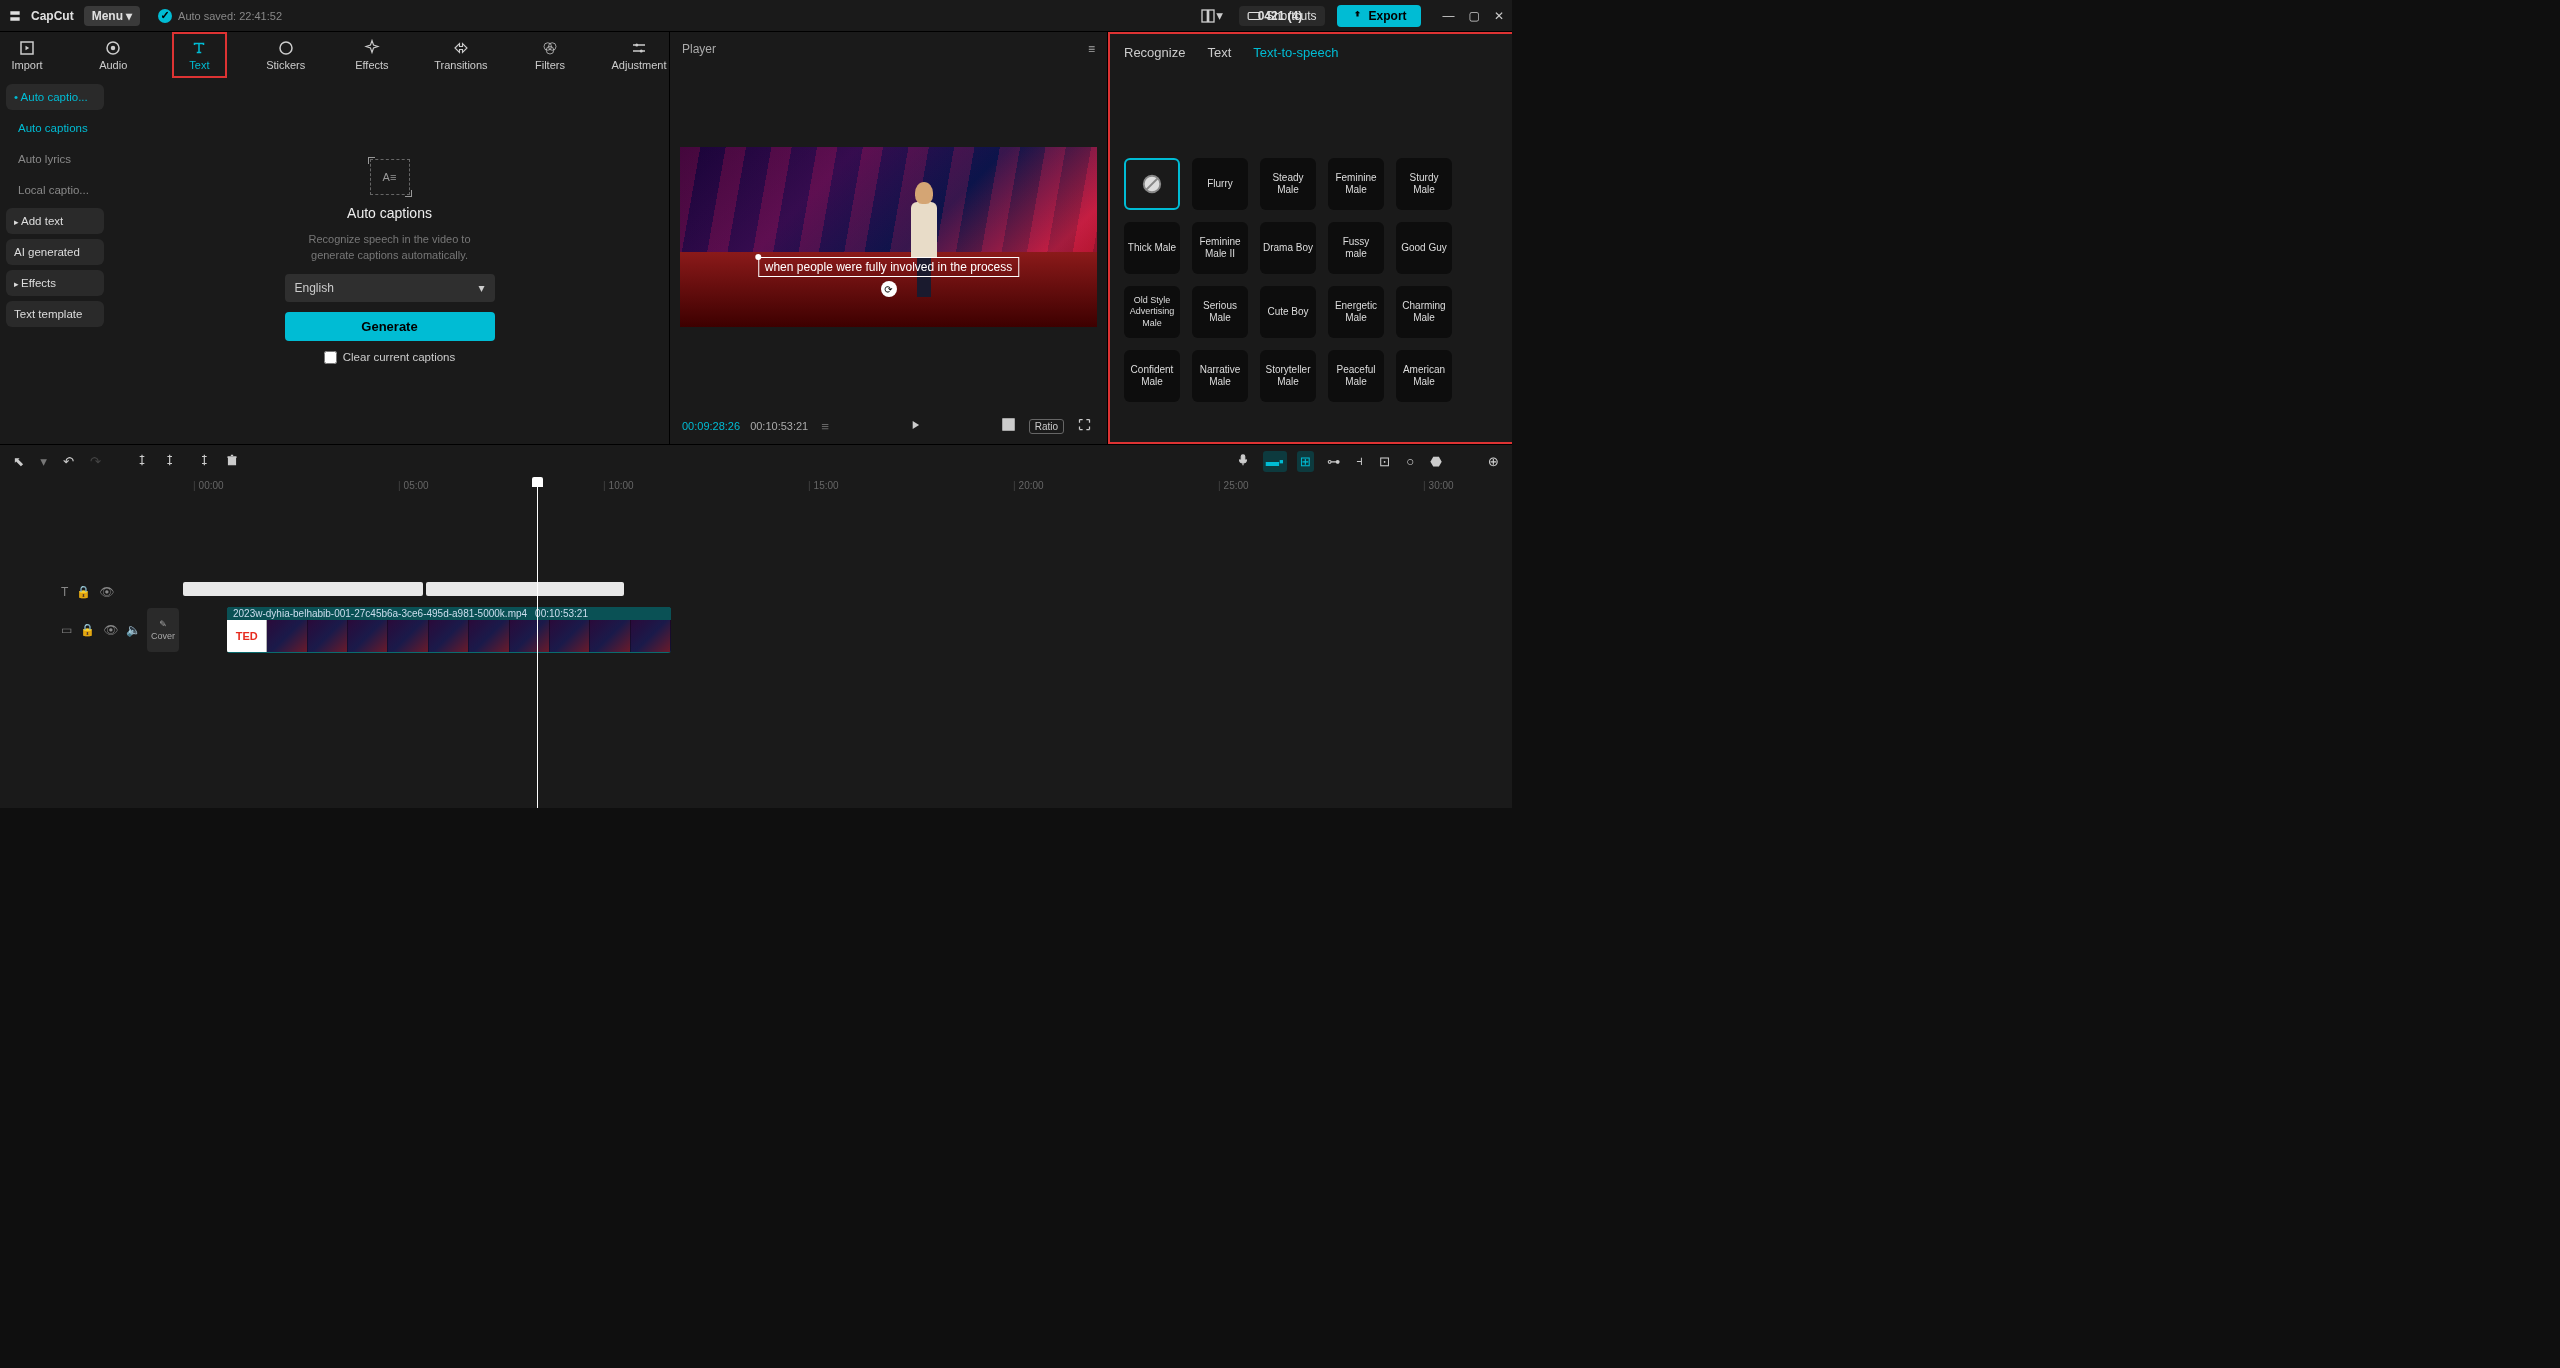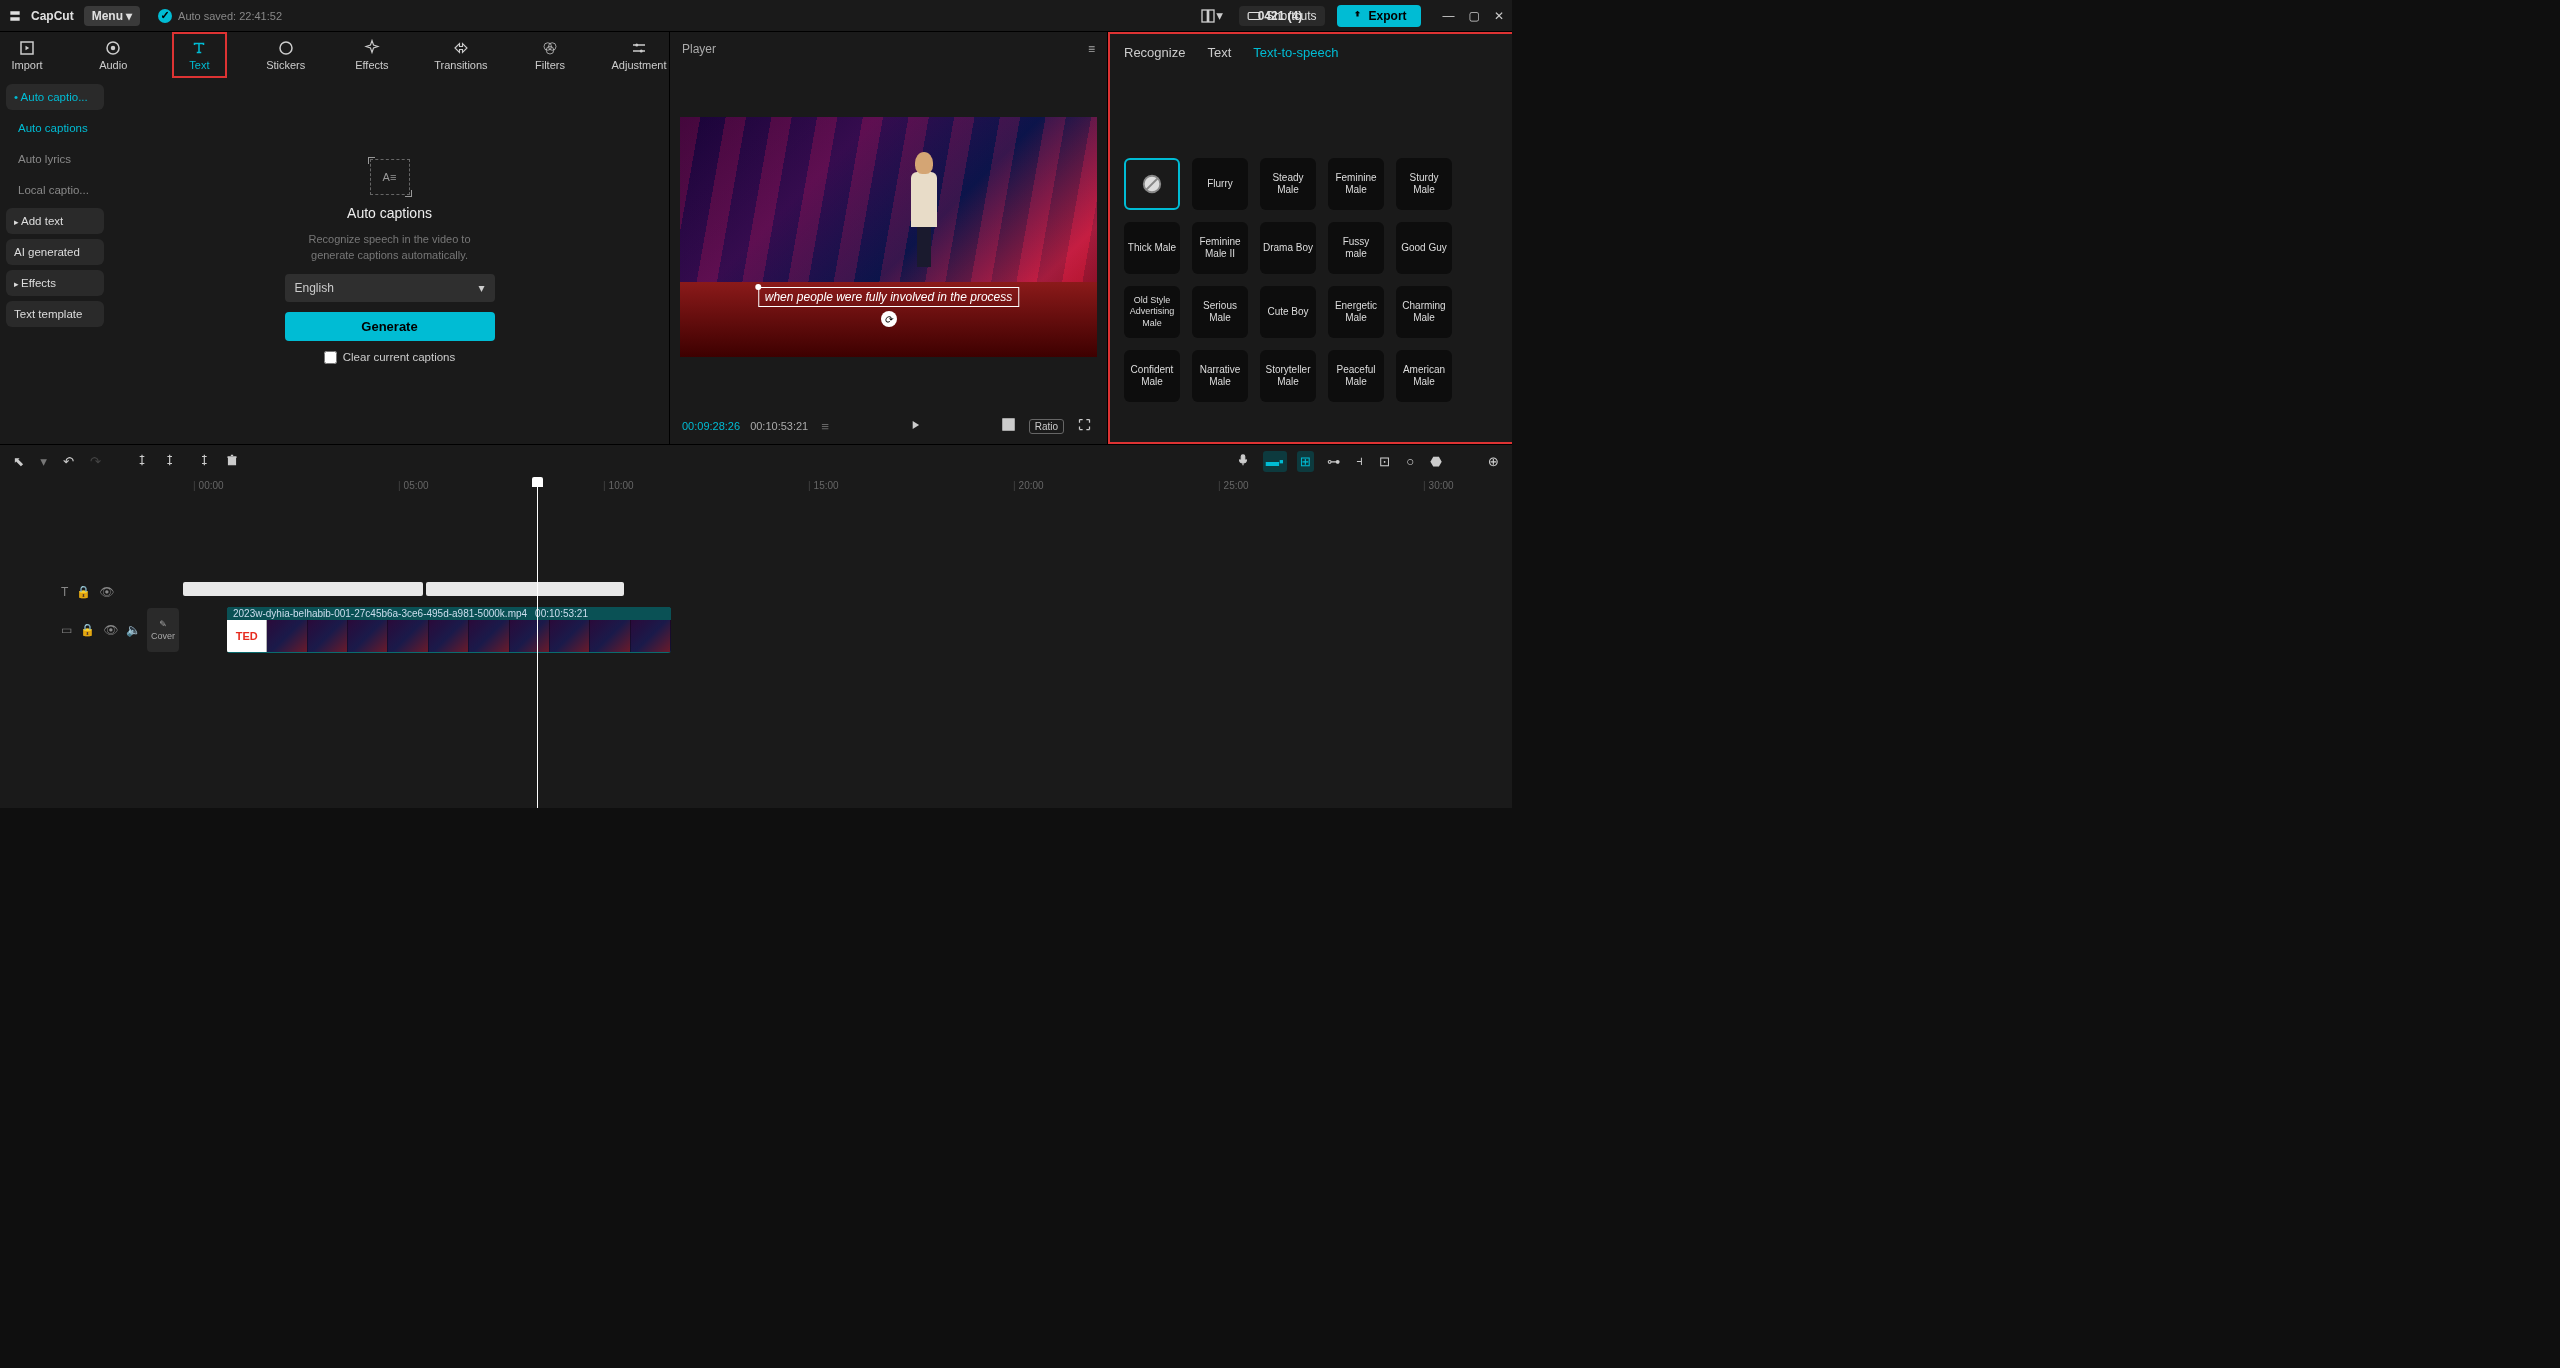--- a/index.html
+++ b/index.html
@@ -45,21 +45,21 @@
 .cap-desc { color:#777; font-size:11px; text-align:center; line-height:1.5; }
 .lang-select { width:210px; background:#2f2f2f; border:none; color:#ccc; padding:7px 10px; border-radius:4px; display:flex; justify-content:space-between; align-items:center; cursor:pointer; font-size:12px; }
 .gen-btn { width:210px; background:#00bcd4; border:none; color:#000; padding:7px; border-radius:4px; font-weight:600; font-size:13px; cursor:pointer; }
 .clear-chk { display:flex; align-items:center; gap:6px; font-size:11.5px; color:#ccc; }
 .clear-chk input { accent-color:#00bcd4; }
 
 
 .player-panel { width:438px; background:#1a1a1a; display:flex; flex-direction:column; border-right:1px solid #000; }
 .player-head { height:34px; display:flex; align-items:center; justify-content:space-between; padding:0 12px; color:#aaa; font-size:12px; }
 .video-area { flex:1; display:flex; align-items:center; justify-content:center; padding:10px; }
-.video-frame { width:418px; height:240px; background:linear-gradient(135deg,#1a0033 0%,#3d0a4e 30%,#0a1449 55%,#c41e3a 80%,#8b0000 100%); position:relative; overflow:hidden;font-style:italic; }
+.video-frame { width:418px; height:180px; background:linear-gradient(135deg,#1a0033 0%,#3d0a4e 30%,#0a1449 55%,#c41e3a 80%,#8b0000 100%); position:relative; overflow:hidden; }
 .stage-stripes { position:absolute; inset:0; background:repeating-linear-gradient(100deg,rgba(200,30,90,0.4) 0px,rgba(200,30,90,0.4) 20px,rgba(20,20,80,0.3) 20px,rgba(20,20,80,0.3) 45px); opacity:0.6; }
 .stage-floor { position:absolute; bottom:0; left:0; right:0; height:75px; background:linear-gradient(0deg,#3d0000 0%,#8b1a1a 100%); }
 .speaker { position:absolute; left:55%; top:35px; width:30px; height:120px; }
 .speaker-head { width:18px; height:22px; background:#d4a574; border-radius:50% 50% 40% 40%; margin:0 auto; position:relative; }
 .speaker-head::after { content:""; position:absolute; top:-4px; left:-3px; right:-3px; height:26px; background:#8b7355; border-radius:50% 50% 20% 20%; z-index:-1; }
 .speaker-body { width:26px; height:55px; background:#e8dcc8; border-radius:6px 6px 0 0; margin:-2px auto 0; }
 .speaker-legs { width:14px; height:40px; background:#1a1a2e; margin:0 auto; }
 .refresh-badge { position:absolute; left:50%; bottom:30px; transform:translateX(-50%); width:16px; height:16px; background:#fff; border-radius:50%; display:flex; align-items:center; justify-content:center; color:#000; font-size:10px; }
 .caption-overlay { position:absolute; left:50%; bottom:50px; transform:translateX(-50%); border:1px solid #fff; padding:2px 6px; color:#fff; font-size:12px; white-space:nowrap; }
 .caption-overlay::before { content:""; position:absolute; left:-4px; top:-4px; width:6px; height:6px; background:#fff; border-radius:50%; }

